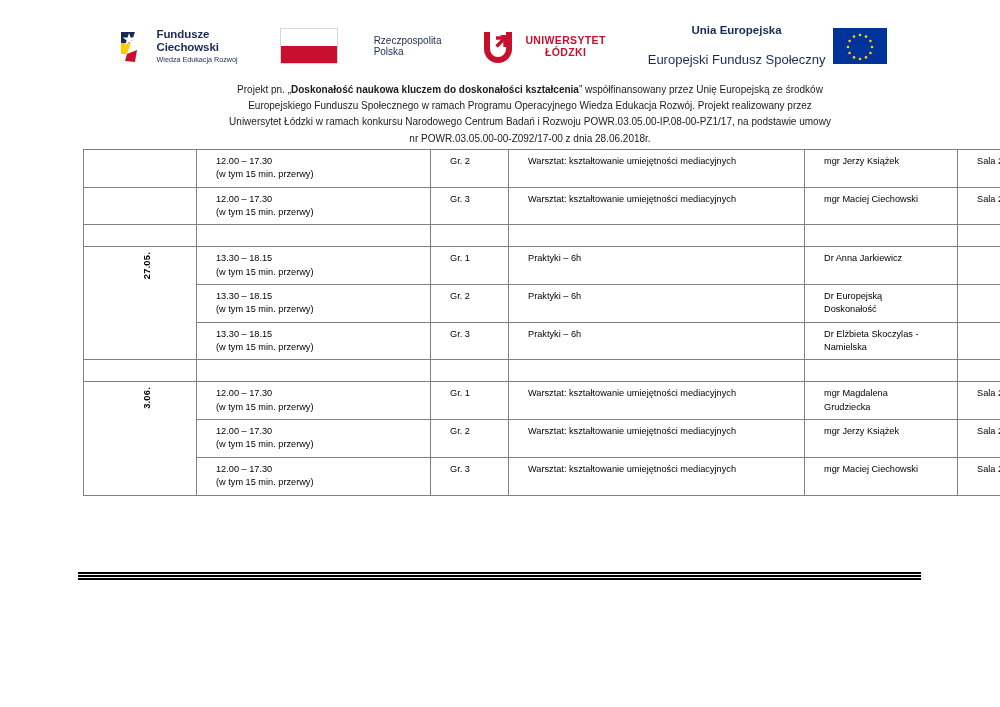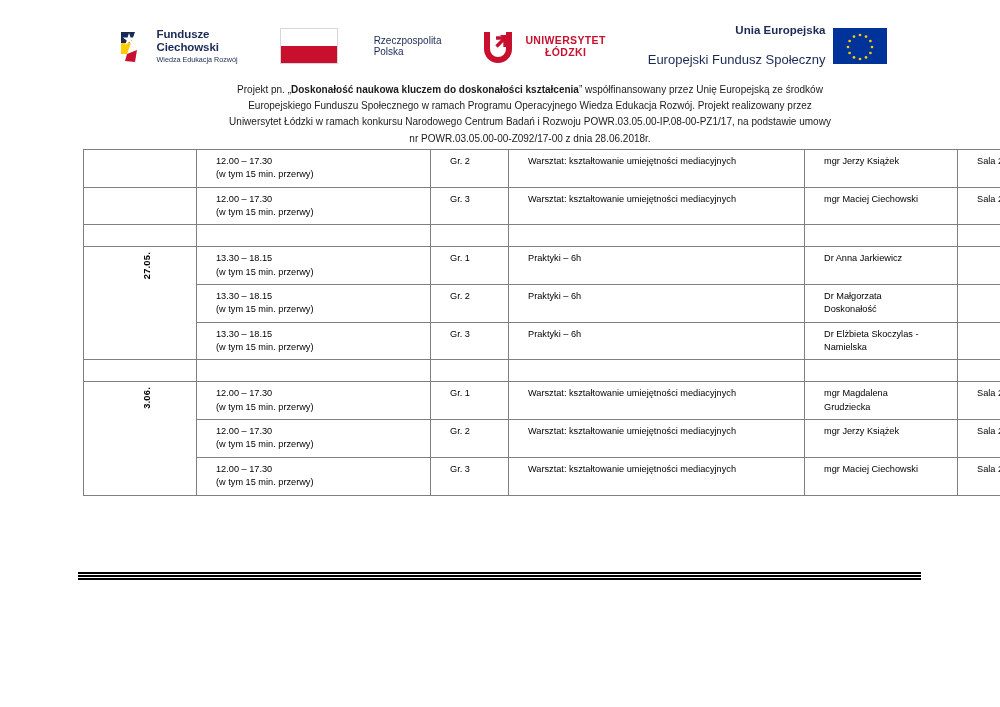--- a/index.html
+++ b/index.html
@@ -85,20 +85,21 @@
   }
   
   .ue-text {
     text-align: right;
     line-height: 1.2;
   }
   .ue-text .l1 {
     font-size: 11.5px;
     font-weight: bold;
     color: #1b2a55;
+    text-align: center;
   }
   .ue-text .l2 {
     font-size: 13px;
     color: #1b2a55;
     margin-top: 14px;
   }
   .ue-flag {
     width: 54px;
     height: 36px;
     background: #003399;
@@ -310,21 +311,21 @@
       </tr>
 
       <tr class="row-tall-2">
         <td class="c-time">
           <span>13.30 – 18.15</span>
           <span class="cell-line2">(w tym 15 min. przerwy)</span>
         </td>
         <td class="c-group">Gr. 2</td>
         <td class="c-topic">Praktyki – 6h</td>
         <td class="c-person">
-          <span>Dr Małgorzata</span>
+          <span>Dr Europejską</span>
           <span class="cell-line2">Doskonałość</span>
         </td>
         <td class="c-room"></td>
       </tr>
 
       <tr class="row-tall-2">
         <td class="c-time">
           <span>13.30 – 18.15</span>
           <span class="cell-line2">(w tym 15 min. przerwy)</span>
         </td>

